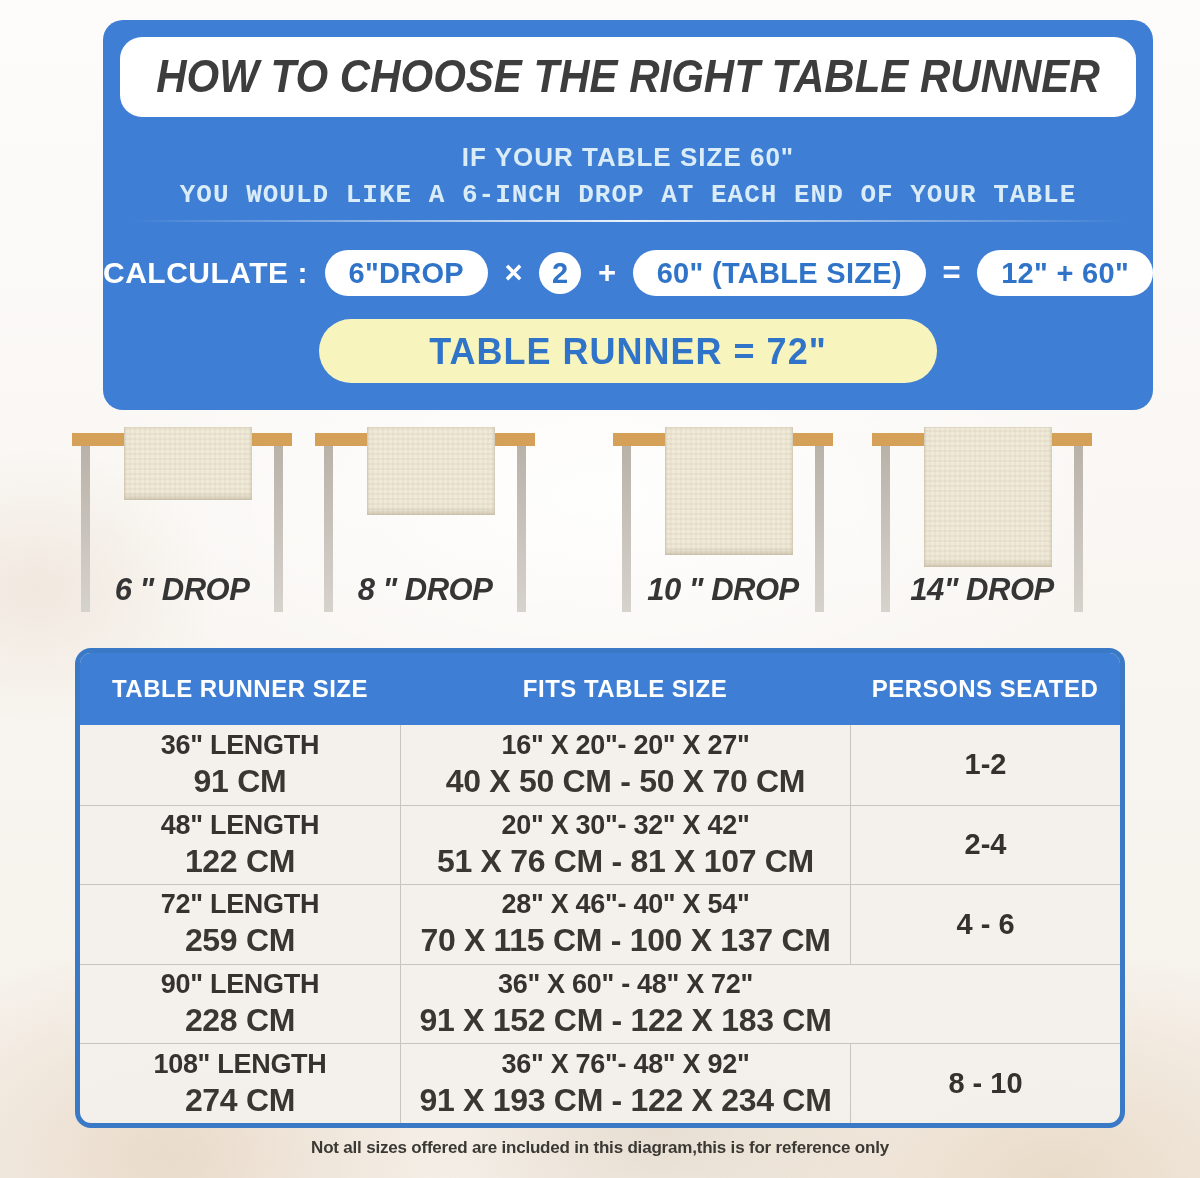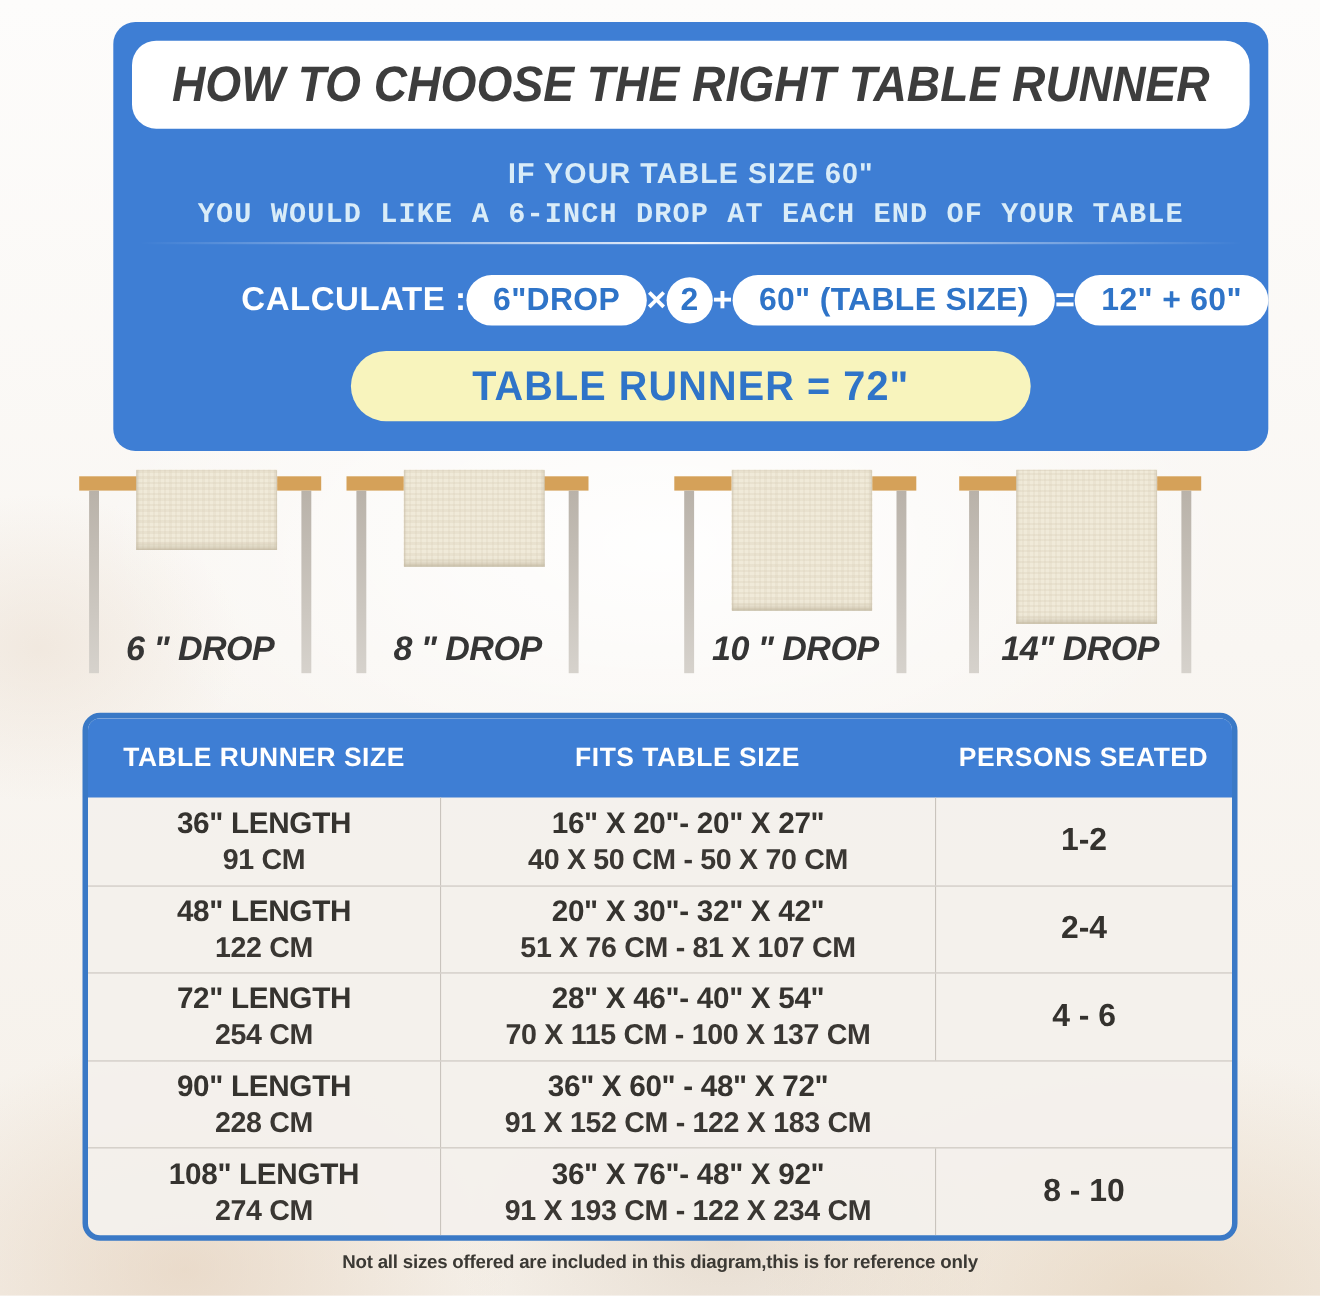--- a/index.html
+++ b/index.html
@@ -36,21 +36,21 @@
     background:#ffffff;border-radius:22px;display:flex;align-items:center;justify-content:center;}
   .title{font-size:42px;font-weight:bold;font-style:italic;color:var(--ink);
     letter-spacing:0px;white-space:nowrap;transform:scaleY(1.08);}
   .sub{position:absolute;left:0;right:0;text-align:center;color:var(--subtext);
     font-weight:bold;font-size:26px;letter-spacing:1px;white-space:nowrap;}
   .sub1{top:122px;}
   .sub2{top:160px;font-family:Liberation Mono, monospace;}
   .hero-divider{position:absolute;top:200px;left:24px;right:24px;height:2px;
     background:linear-gradient(90deg, rgba(255,255,255,0), rgba(255,255,255,.9) 50%, rgba(255,255,255,0));}
   .calc-row{position:absolute;top:228px;left:0;right:0;height:50px;
-    display:flex;align-items:center;justify-content:flex-end;}
+    display:flex;align-items:center;justify-content:space-between;}
   .calc-label{color:#ffffff;font-weight:bold;font-size:30px;letter-spacing:.5px;white-space:nowrap;}
   .pill{background:#ffffff;color:var(--pill-blue);height:46px;border-radius:26px;
     display:flex;align-items:center;justify-content:center;padding:0 24px;
     font-weight:bold;font-size:29px;letter-spacing:.3px;white-space:nowrap;}
   .op{color:#ffffff;font-weight:bold;font-size:31px;}
   .circle{background:#ffffff;color:var(--pill-blue);width:42px;height:42px;border-radius:50%;
     display:flex;align-items:center;justify-content:center;font-weight:bold;font-size:29px;padding:0;}
   .result-pill{position:absolute;top:299px;left:50%;transform:translateX(-50%);
     width:618px;height:64px;background:var(--yellow);border-radius:34px;
     display:flex;align-items:center;justify-content:center;}
@@ -82,21 +82,21 @@
   .size-header{height:72px;background:var(--blue);display:grid;
     grid-template-columns:320px 450px 1fr;align-items:center;}
   .size-header .hcell{text-align:center;color:#ffffff;font-weight:bold;font-size:24px;letter-spacing:.5px;}
   .size-body{position:absolute;top:72px;left:0;right:0;bottom:0;display:grid;
     grid-template-rows:repeat(5, 1fr);}
   .srow{display:grid;grid-template-columns:320px 450px 1fr;}
   .srow + .srow{border-top:1px solid var(--grid-line);}
   .scell{display:flex;flex-direction:column;align-items:center;justify-content:center;gap:2px;}
   .scell + .scell{border-left:1px solid var(--grid-line);}
   .line1{font-weight:bold;font-size:27px;color:#35332f;letter-spacing:-.3px;white-space:nowrap;}
-  .line2{font-weight:bold;font-size:26px;color:#3a3733;letter-spacing:-.3px;white-space:nowrap;}
+  .line2{font-weight:bold;font-size:32px;color:#3a3733;letter-spacing:-.3px;white-space:nowrap;}
   .persons{font-weight:bold;font-size:29px;color:#34322e;text-align:right;}
 
   
   .footer-note{position:absolute;top:1138px;left:0;right:0;text-align:center;
     font-weight:bold;font-size:17px;color:#3b3934;letter-spacing:-.2px;}
 </style>
 </head>
 <body>
 
 <div id="canvas">
@@ -186,21 +186,21 @@
           <div class="line2">51 X 76 CM - 81 X 107 CM</div>
         </div>
         <div class="scell">
           <div class="persons">2-4</div>
         </div>
       </div>
 
       <div class="srow">
         <div class="scell">
           <div class="line1">72" LENGTH</div>
-          <div class="line2">254 CM</div>
+          <div class="line2">259 CM</div>
         </div>
         <div class="scell">
           <div class="line1">28" X 46"- 40" X 54"</div>
           <div class="line2">70 X 115 CM - 100 X 137 CM</div>
         </div>
         <div class="scell">
           <div class="persons">4 - 6</div>
         </div>
       </div>
 

